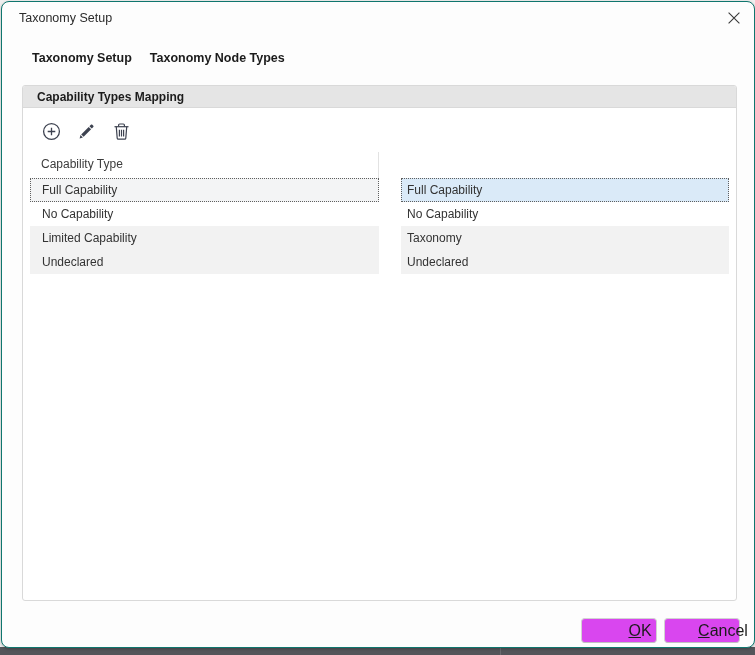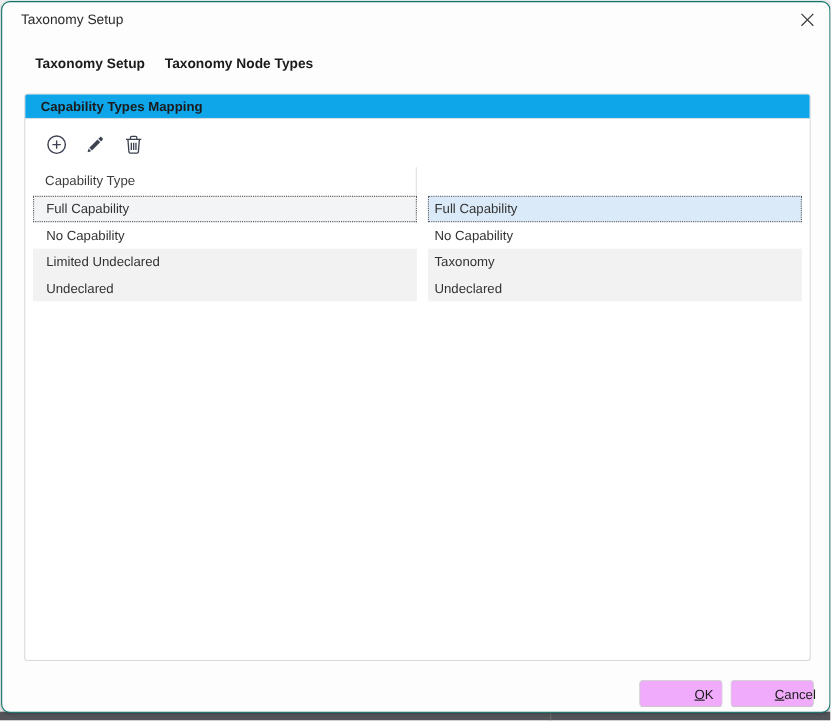--- a/index.html
+++ b/index.html
@@ -46,36 +46,36 @@
     background:#29b9d8;border-radius:1px;
   }
 
   
   .panel{
     position:absolute;left:20px;top:83px;width:715px;height:516px;
     box-sizing:border-box;background:#ffffff;
     border:1px solid #d9d9d9;border-radius:3px;
   }
   .panel-header{
-    height:21px;background:#0ea5e9;border-bottom:1px solid #d9d9d9;
+    height:21px;background:#e5e5e5;border-bottom:1px solid #d9d9d9;
     display:flex;align-items:center;padding:0 14px;
     font-size:12px;font-weight:bold;color:#1b1b1b;
     border-radius:2px 2px 0 0;
   }
   .toolbar{
     padding:15px 0 9px 17px;display:flex;align-items:center;gap:13px;
   }
   .tool-btn{
     width:22px;height:20px;display:flex;align-items:center;justify-content:center;
     background:none;border:none;padding:0;cursor:pointer;color:#3d4250;
   }
 
   
   .table{margin:0 7px;}
-  .grid{display:grid;grid-template-columns:349px 1fr;column-gap:10px;}
+  .grid{display:grid;grid-template-columns:349px 1fr;column-gap:22px;}
   .thead{height:26px;}
   .th{
     font-size:12px;color:#3c3c3c;line-height:25px;
     box-sizing:border-box;cursor:default;
   }
   .th.c1{padding-left:11px;border-right:1px solid #e2e2e2;}
   .th.c2{padding-left:5px;}
   .row{height:24px;cursor:pointer;}
   .cell{
     font-size:12px;color:#333333;line-height:22px;
@@ -85,23 +85,23 @@
   .cell.c1{padding-left:11px;}
   .cell.c2{padding-left:5px;}
   .row.alt .cell{background:#f2f2f2;}
   .row.selected .cell{border:1px dotted #5f5f5f;}
   .row.selected .cell.c1{background:#f3f4f5;}
   .row.selected .cell.c2{background:#daeaf8;}
 
   
   .btn{
     position:absolute;top:616px;width:76px;height:25px;
-    box-sizing:border-box;background:#f0abfc;
+    box-sizing:border-box;background:#d946ef;
     border:1px solid #d2d2d2;border-bottom-color:#c2c2c2;border-radius:4px;
-    font-size:12px;color:#1b1b1b;cursor:pointer;
+    font-size:16px;color:#1b1b1b;cursor:pointer;
     display:flex;align-items:center;justify-content:center;
     font-family:"Liberation Sans",sans-serif;
     padding-left:48px;
   }
   .btn-ok{left:579px;}
   .btn-cancel{left:662px;}
   .btn-label{display:block;}
   .btn-label::first-letter{text-decoration:underline;}
 </style>
 </head>
@@ -173,21 +173,21 @@
 
       <div class="grid row selected">
         <div class="cell c1">Full Capability</div>
         <div class="cell c2">Full Capability</div>
       </div>
       <div class="grid row">
         <div class="cell c1">No Capability</div>
         <div class="cell c2">No Capability</div>
       </div>
       <div class="grid row alt">
-        <div class="cell c1">Limited Undeclared</div>
+        <div class="cell c1">Limited Capability</div>
         <div class="cell c2">Taxonomy</div>
       </div>
       <div class="grid row alt">
         <div class="cell c1">Undeclared</div>
         <div class="cell c2">Undeclared</div>
       </div>
     </div>
   </div>
 
   <button class="btn btn-ok">

